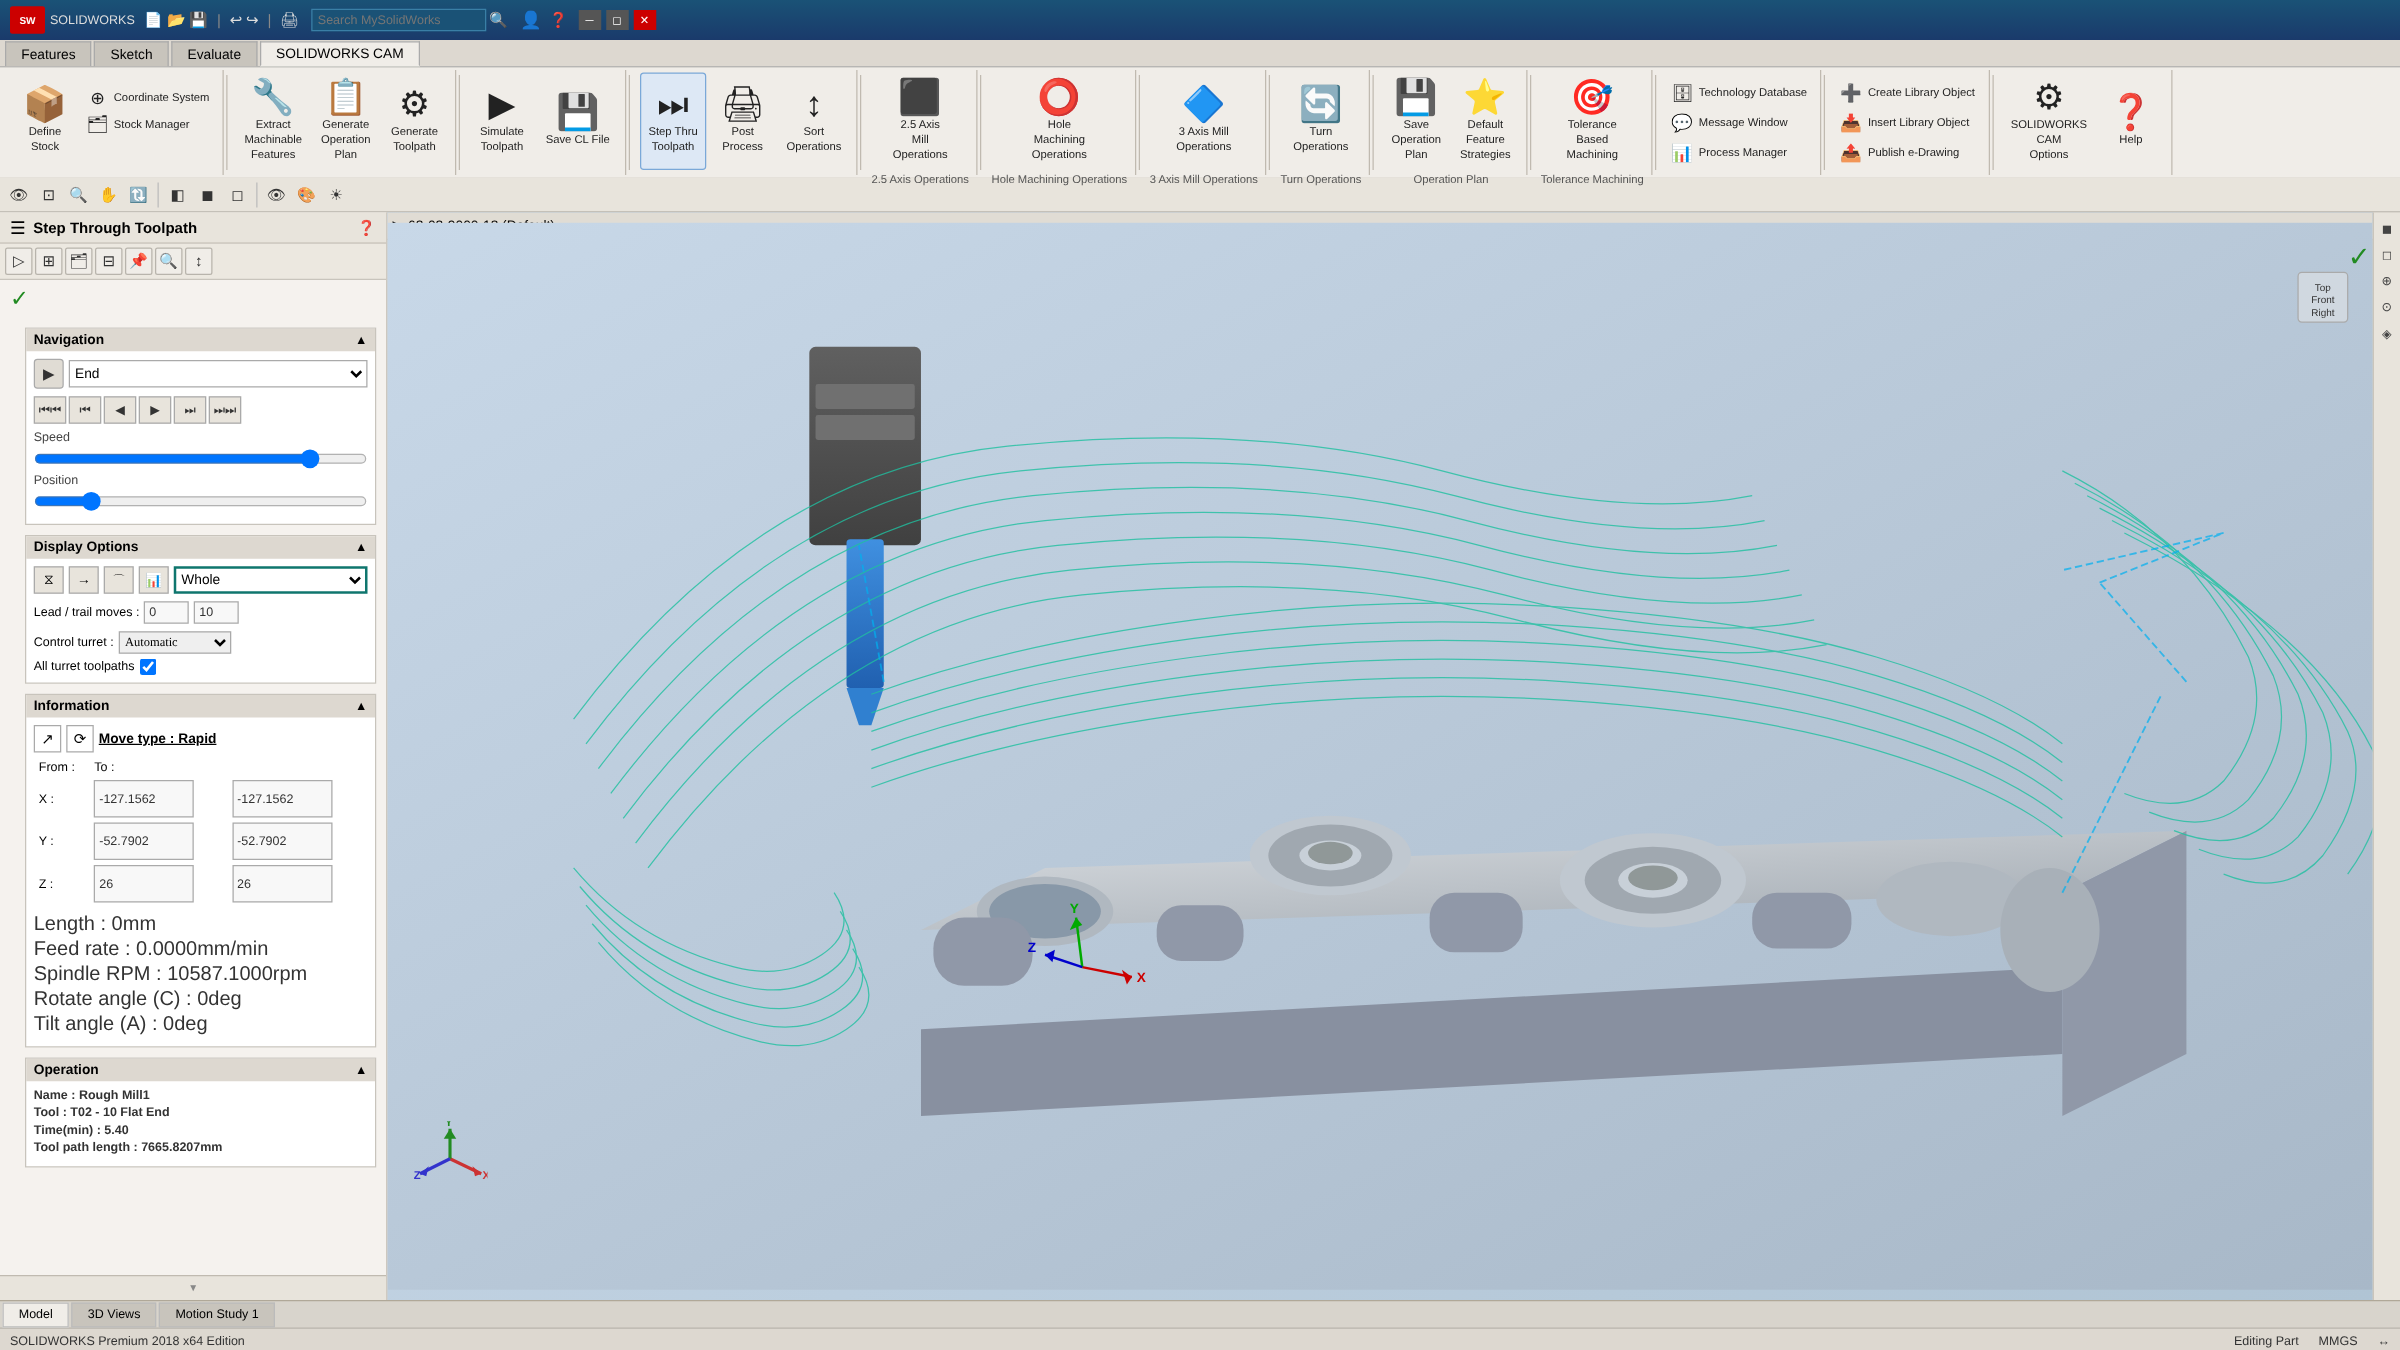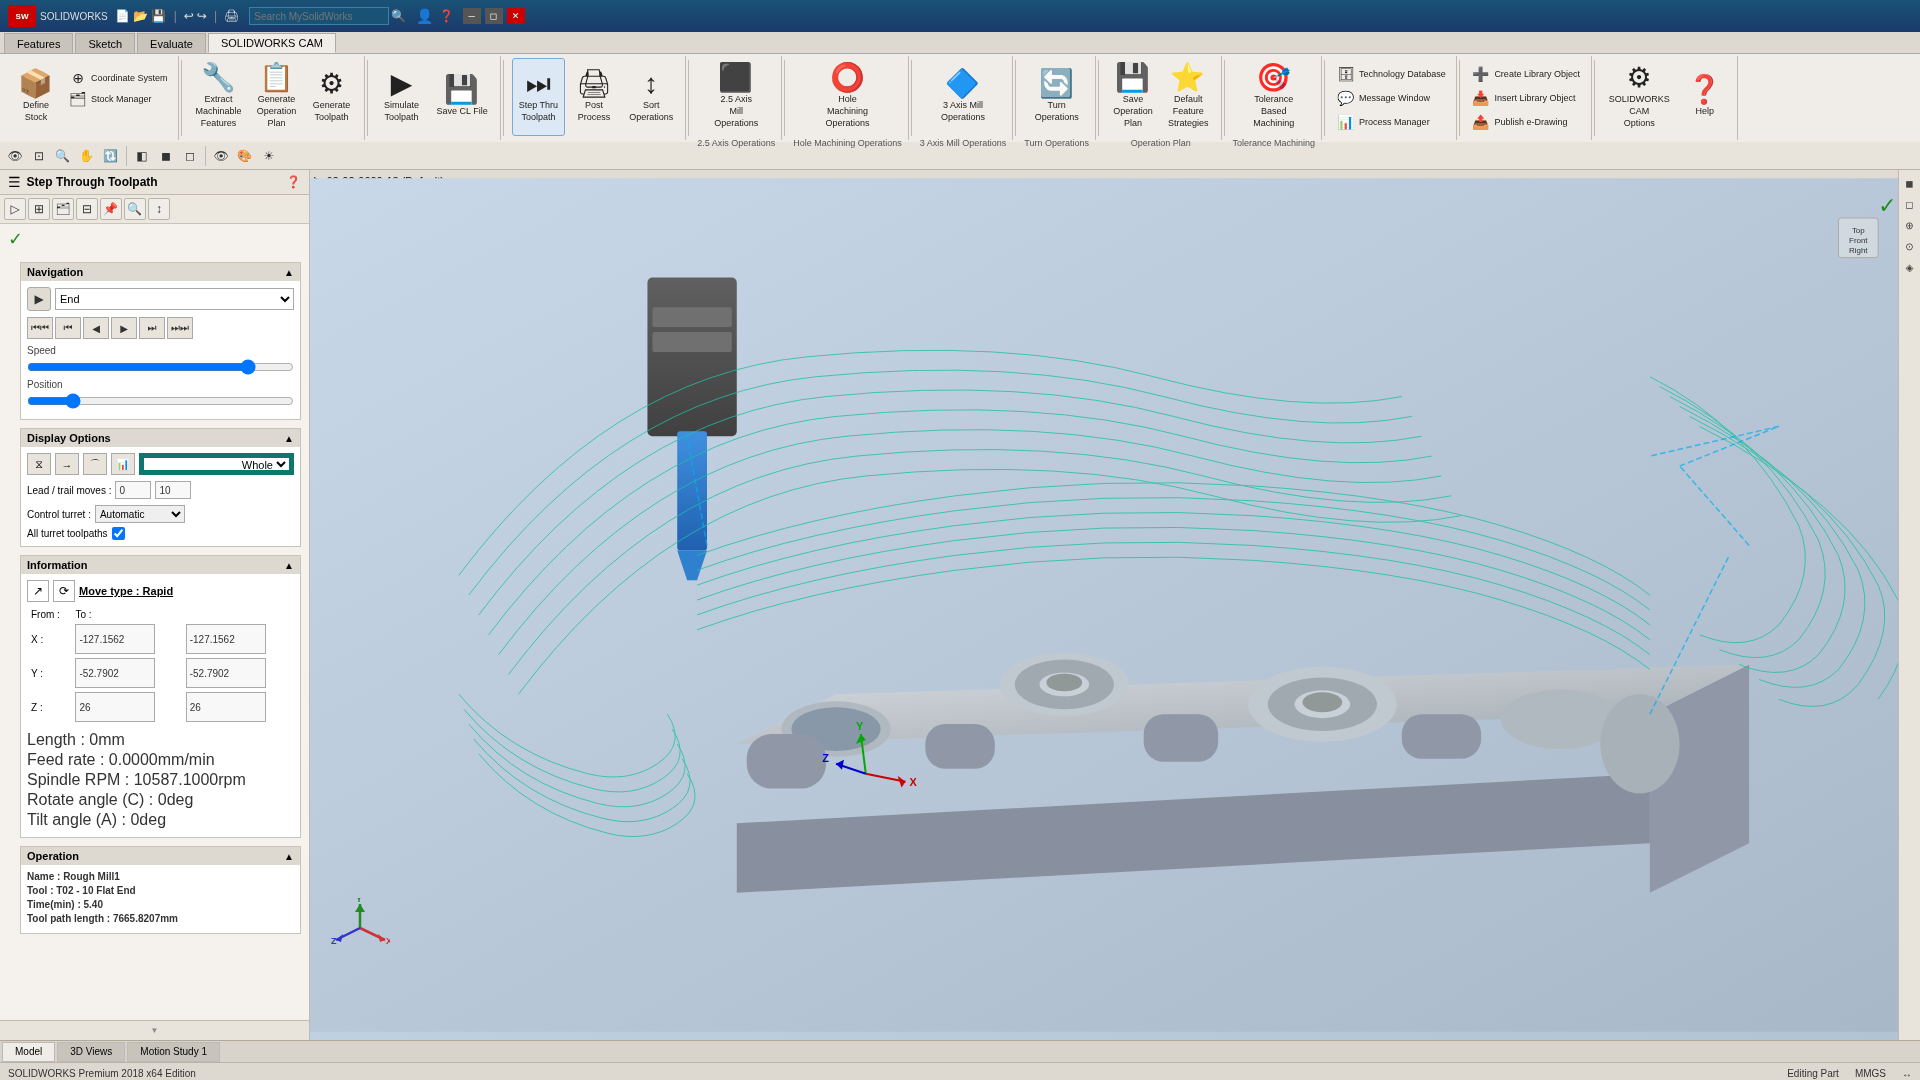--- a/index.html
+++ b/index.html
@@ -232,23 +232,22 @@
       border: 1px solid #aaa;
       background: #e8e4dc;
       cursor: pointer;
       display: flex; align-items: center; justify-content: center;
       font-size: 11px;
     }
     .disp-select {
       flex: 1;
       height: 22px;
       font-size: 11px;
-      border: 5px solid #0f766e;
+      border: 2px solid #0f766e;
       background: white;
-      text-align: right;
     }
 
     .lead-trail-row {
       display: flex;
       align-items: center;
       gap: 4px;
       font-size: 10px;
       margin-bottom: 6px;
     }
     .lead-trail-row input[type=text] {
@@ -264,20 +263,21 @@
       align-items: center;
       gap: 4px;
       font-size: 10px;
       margin-bottom: 4px;
     }
     .turret-select {
       width: 90px;
       height: 18px;
       font-size: 10px;
       border: 1px solid #aaa;
+      font-family: Liberation Serif, serif;
     }
 
     .all-turret-row {
       display: flex;
       align-items: center;
       gap: 4px;
       font-size: 10px;
     }
 
     

